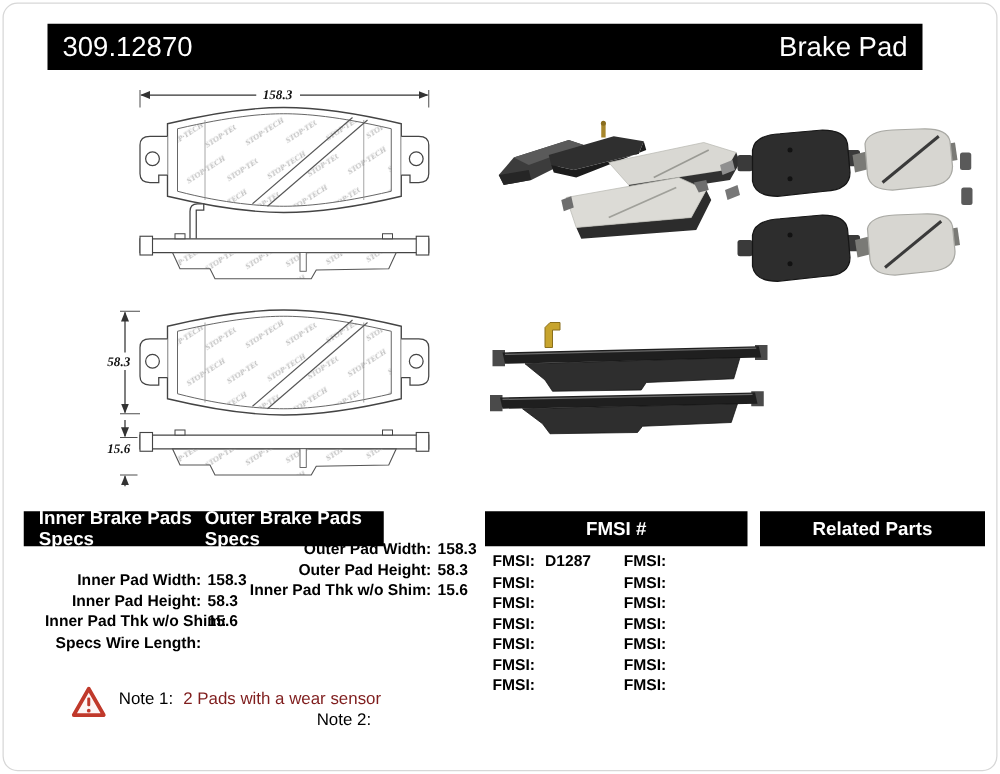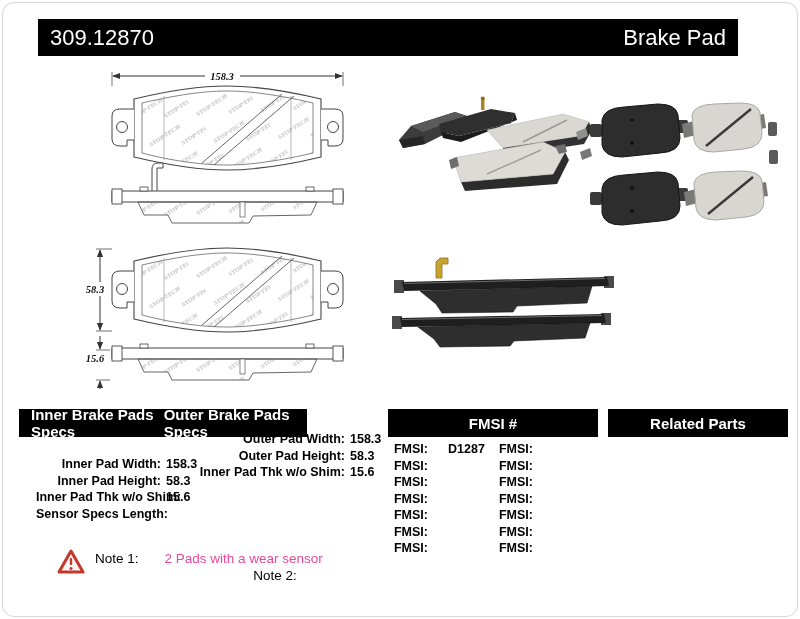--- a/index.html
+++ b/index.html
@@ -20,26 +20,26 @@
   .thbar.center{justify-content:center;}
 
   
   .speccol{font-size:12.5px;font-weight:bold;color:#000;line-height:16.5px;}
   .specrow{display:flex;white-space:nowrap;}
   .specrow .lbl{text-align:right;}
   .specrow .val{margin-left:5px;text-align:left;}
   .inner-col .lbl{width:125px;}
   .outer-col .lbl{width:155px;}
   .fmsi-col .lbl{width:36px;text-align:right;}
-  .fmsi-col .val{margin-left:20px;}
+  .fmsi-col .val{margin-left:8px;}
   .rel-col .lbl{text-align:left;}
 
   
   .note-row{display:flex;font-size:13.5px;font-weight:normal;color:#000;line-height:17px;white-space:nowrap;justify-content:flex-end;}
-  .note-row .note-text{color:#ec4899;margin-left:26px;}
+  .note-row .note-text{color:#7f1d1d;margin-left:8px;}
   svg text{font-family:"Liberation Serif", serif;}
 </style>
 </head>
 <body>
 
 <div class="page">
   <div class="frame abs"></div>
 
   <div class="header-bar abs">
     <span>309.12870</span>
@@ -205,21 +205,21 @@
     </div>
     <div class="specrow">
       <span class="lbl">Inner Pad Height:</span>
       <span class="val">58.3</span>
     </div>
     <div class="specrow">
       <span class="lbl">Inner Pad Thk w/o Shim:</span>
       <span class="val">15.6</span>
     </div>
     <div class="specrow">
-      <span class="lbl">Sensor Specs Length:</span>
+      <span class="lbl">Specs Wire Length:</span>
       <span class="val"></span>
     </div>
   </div>
 
   <div class="speccol outer-col abs" style="left:190px;top:431px;width:195px;">
     <div class="specrow">
       <span class="lbl">Outer Pad Width:</span>
       <span class="val">158.3</span>
     </div>
     <div class="specrow">

